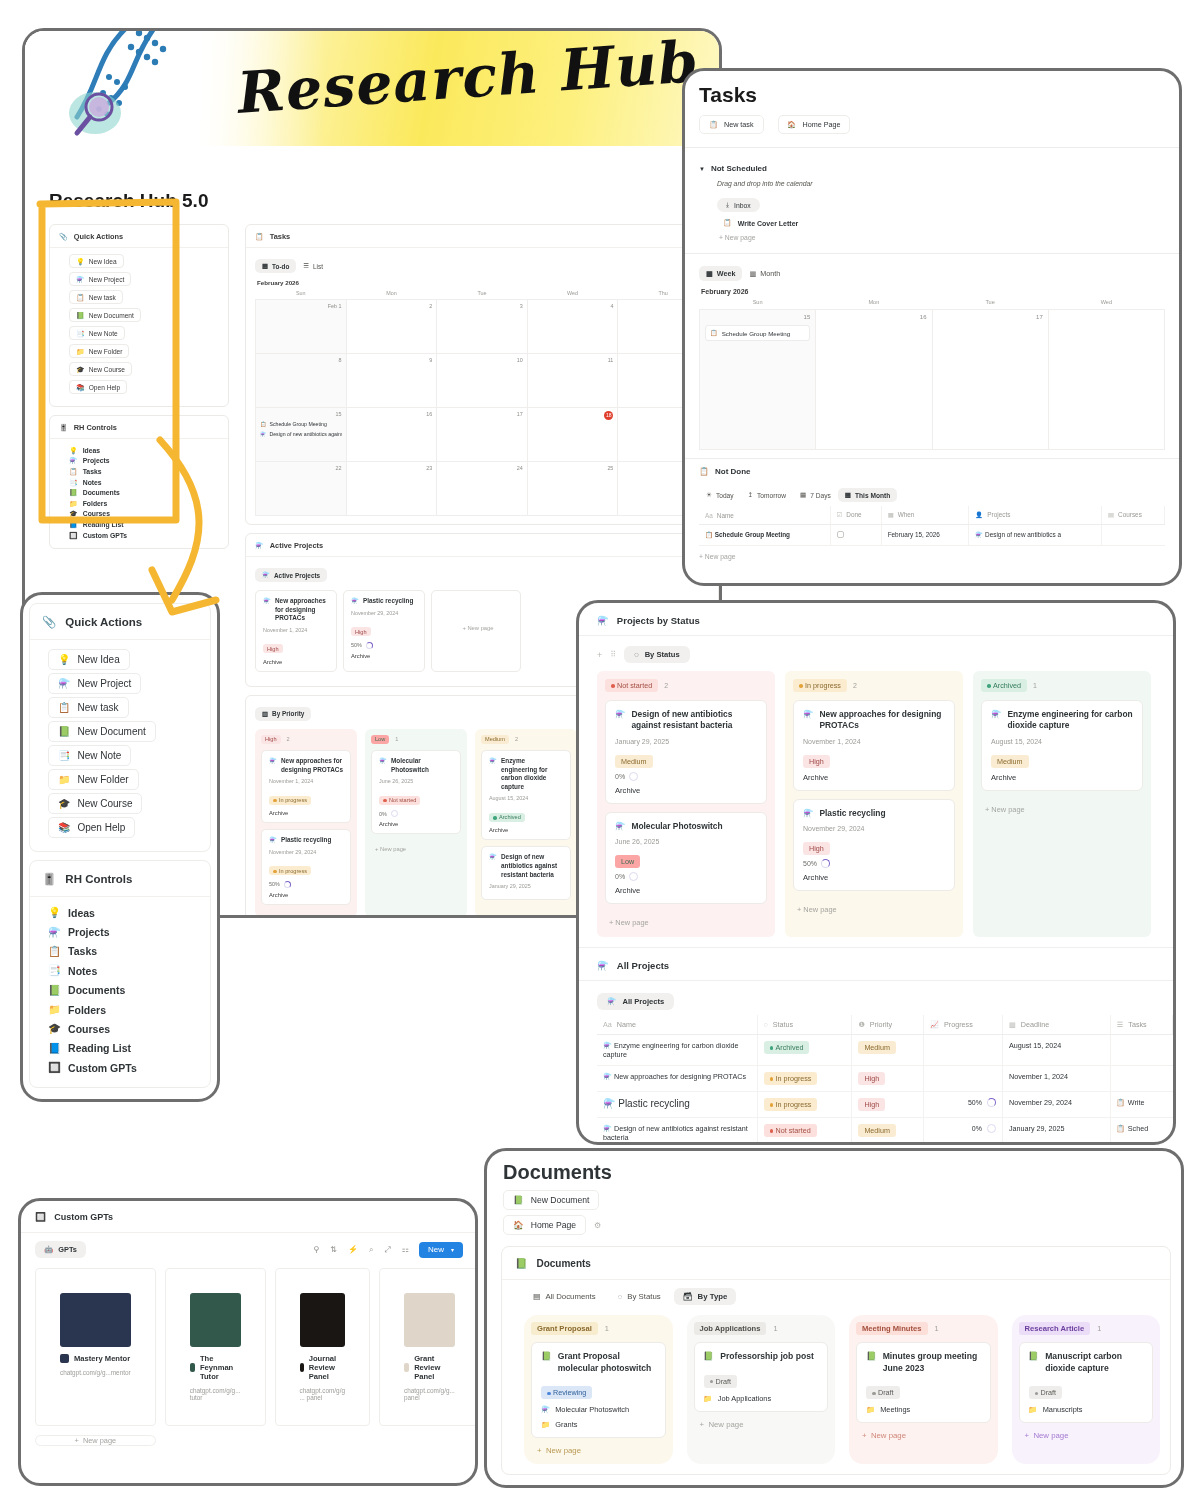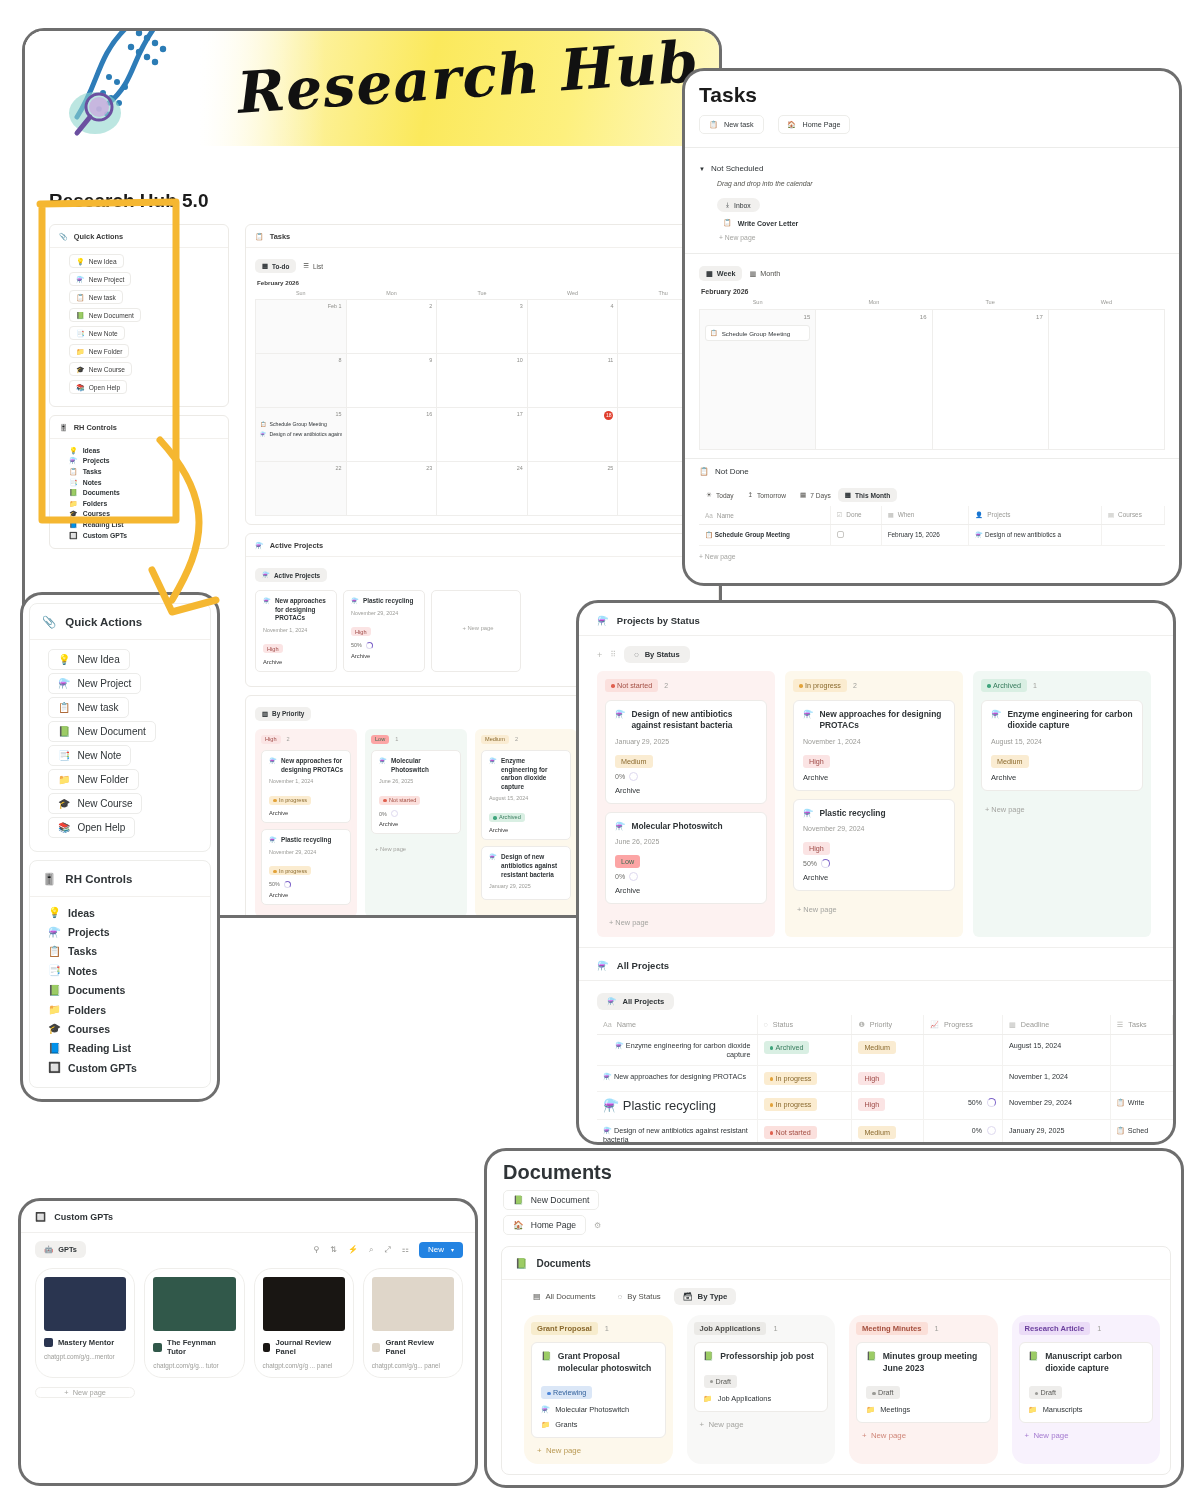--- a/index.html
+++ b/index.html
@@ -134,21 +134,21 @@
 
   
   #tasks-panel { left: 682px; top: 68px; width: 500px; height: 518px; z-index: 5; }
   .big-title { font-size: 21px; font-weight: 700; color:#1b1b1b; padding: 12px 0 6px 14px; }
   .tp-btn {
     display:inline-flex; align-items:center; gap:6px;
     font-size:7.2px; color:#2f3437; border:1px solid #ededea;
     border-radius:5px; padding:4px 9px; margin:0 0 5px 14px; background:#fff;
   }
   .tp-sec { padding: 8px 14px 4px; }
-  .tp-sec-title { display:flex; align-items:center; gap:6px; font-size:8px; font-weight:400;}
+  .tp-sec-title { display:flex; align-items:center; gap:6px; font-size:8px; font-weight:700;}
   .tp-italic { font-size:6.8px; font-style:italic; color:#55554f; margin:7px 0 6px 18px;}
   .pill { display:inline-flex; align-items:center; gap:5px; background:#f1f0ee; border-radius:12px; padding:3px 9px; font-size:6.8px; margin-left:18px;}
   .tp-row { display:flex; align-items:center; gap:6px; font-size:7px; font-weight:600; margin:7px 0 0 24px;}
   .tp-new { font-size:6.8px; color:#a4a4a0; margin:7px 0 0 20px;}
   .hr { height:1px; background:#ececea; margin:8px 0; }
 
   .wk { width:100%; border-collapse:collapse; table-layout:fixed;}
   .wk th { font-size:5.6px; font-weight:400; color:#9a9a96; padding-bottom:4px;}
   .wk td { border:1px solid #efeeec; height:140px; vertical-align:top; padding:4px 5px;}
   .wk td.shade { background:#fafafa; }
@@ -193,21 +193,21 @@
   .ring-l.half{border-right-color:#7b61c8;border-top-color:#7b61c8;}
 
   
   #gpt-panel { left: 18px; top: 1198px; width: 460px; height: 288px; z-index: 3; }
   .g-head { display:flex; align-items:center; gap:8px; font-size:9px; font-weight:600; padding:11px 0 10px 14px; border-bottom:1px solid #f0efed;}
   .g-toolbar { display:flex; align-items:center; justify-content:space-between; padding:8px 12px 6px 14px; }
   .g-seg { display:inline-flex; align-items:center; gap:5px; font-size:7.4px; font-weight:600; background:#f1f0ee; border-radius:6px; padding:4px 9px;}
   .g-icons { display:flex; align-items:center; gap:11px; font-size:8px; color:#8e8e8a;}
   .g-new { background:#2383e2; color:#fff; border-radius:4px; font-size:8px; padding:3.5px 9px; display:inline-flex; gap:7px; align-items:center;}
   .g-grid { display:grid; grid-template-columns:repeat(4,1fr); gap:9px; padding:4px 12px 8px 14px;}
-  .g-card { border:1px solid #efeeeb; border-radius:18px; padding:8px; }
+  .g-card { border:1px solid #efeeeb; border-radius:4px; padding:24px; }
   .g-thumb { width:100%; height:54px; border-radius:3px; margin-bottom:7px; }
   .g-name { display:flex; align-items:center; gap:5px; font-size:7.6px; font-weight:600; line-height:1.2;}
   .g-url { font-size:6.4px; color:#9d9d99; margin-top:6px;}
   .g-new-page { display:flex; align-items:center; justify-content:center; font-size:7.4px; color:#a4a4a0; border:1px solid #efeeeb; border-radius:6px;}
 
   
   #docs-panel { left: 484px; top: 1148px; width: 700px; height: 340px; z-index: 7; }
   .d-title { font-size:20px; font-weight:700; padding:10px 0 6px 16px;}
   .d-btn { display:inline-flex; align-items:center; gap:7px; font-size:8.6px; border:1px solid #ededea; border-radius:5px; padding:4px 9px; margin:0 0 5px 16px; background:#fff;}
   .d-inner { border:1px solid #ecebe8; border-radius:8px; margin:6px 10px 0 14px; }
@@ -897,37 +897,37 @@
               <th class="vdiv" style="font-size: 7.2px;"><span style="color:#b9b9b5;margin-right:5px;">Aa</span>Name</th>
               <th class="vdiv" style="font-size: 7.2px;"><span style="color:#b9b9b5;margin-right:5px;">◌</span>Status</th>
               <th class="vdiv" style="font-size: 7.2px;"><span style="color:#b9b9b5;margin-right:5px;">❶</span>Priority</th>
               <th class="vdiv" style="font-size: 7.2px;"><span style="color:#b9b9b5;margin-right:5px;">📈</span>Progress</th>
               <th class="vdiv" style="font-size: 7.2px;"><span style="color:#b9b9b5;margin-right:5px;">▦</span>Deadline</th>
               <th class="vdiv" style="font-size: 7.2px;"><span style="color:#b9b9b5;margin-right:5px;">☰</span>Tasks</th>
             </tr>
           </thead>
         <tbody id="ap-body">
             <tr>
-              <td class="vdiv" style="font-size:7.2px;width:160px;text-align:right;"><span>⚗️</span> Enzyme engineering for carbon dioxide capture</td>
+              <td class="vdiv" style="font-size:7.2px;width:160px;"><span>⚗️</span> Enzyme engineering for carbon dioxide capture</td>
     <td class="vdiv"><span class="chip-l chip-archived"><span class="dot d-green"></span>Archived</span></td>
     <td class="vdiv"><span class="chip-l chip-medium">Medium</span></td>
     <td class="vdiv" style="text-align:right;"></td>
     <td class="vdiv" style="font-size:7.2px;">August 15, 2024</td>
     <td style="font-size:7.2px;"></td>
             </tr>
             <tr>
               <td class="vdiv" style="font-size:7.2px;width:160px;"><span>⚗️</span> New approaches for designing PROTACs</td>
     <td class="vdiv"><span class="chip-l chip-inprogress"><span class="dot d-amber"></span>In progress</span></td>
     <td class="vdiv"><span class="chip-l chip-high">High</span></td>
     <td class="vdiv" style="text-align:right;"></td>
     <td class="vdiv" style="font-size:7.2px;">November 1, 2024</td>
     <td style="font-size:7.2px;"></td>
             </tr>
             <tr>
-              <td class="vdiv" style="font-size:13px;width:160px;"><span>⚗️</span> Plastic recycling</td>
+              <td class="vdiv" style="font-size:10px;width:160px;"><span>⚗️</span> Plastic recycling</td>
     <td class="vdiv"><span class="chip-l chip-inprogress"><span class="dot d-amber"></span>In progress</span></td>
     <td class="vdiv"><span class="chip-l chip-high">High</span></td>
     <td class="vdiv" style="text-align:right;"><span style="display:inline-flex;align-items:center;gap:5px;font-size:7px;">50%<span class="ring-l half"></span></span></td>
     <td class="vdiv" style="font-size:7.2px;">November 29, 2024</td>
     <td style="font-size:7.2px;"><span>📋</span> Write</td>
             </tr>
             <tr>
               <td class="vdiv" style="font-size:7.2px;width:160px;"><span>⚗️</span> Design of new antibiotics against resistant bacteria</td>
     <td class="vdiv"><span class="chip-l chip-notstarted"><span class="dot d-red"></span>Not started</span></td>
     <td class="vdiv"><span class="chip-l chip-medium">Medium</span></td>

